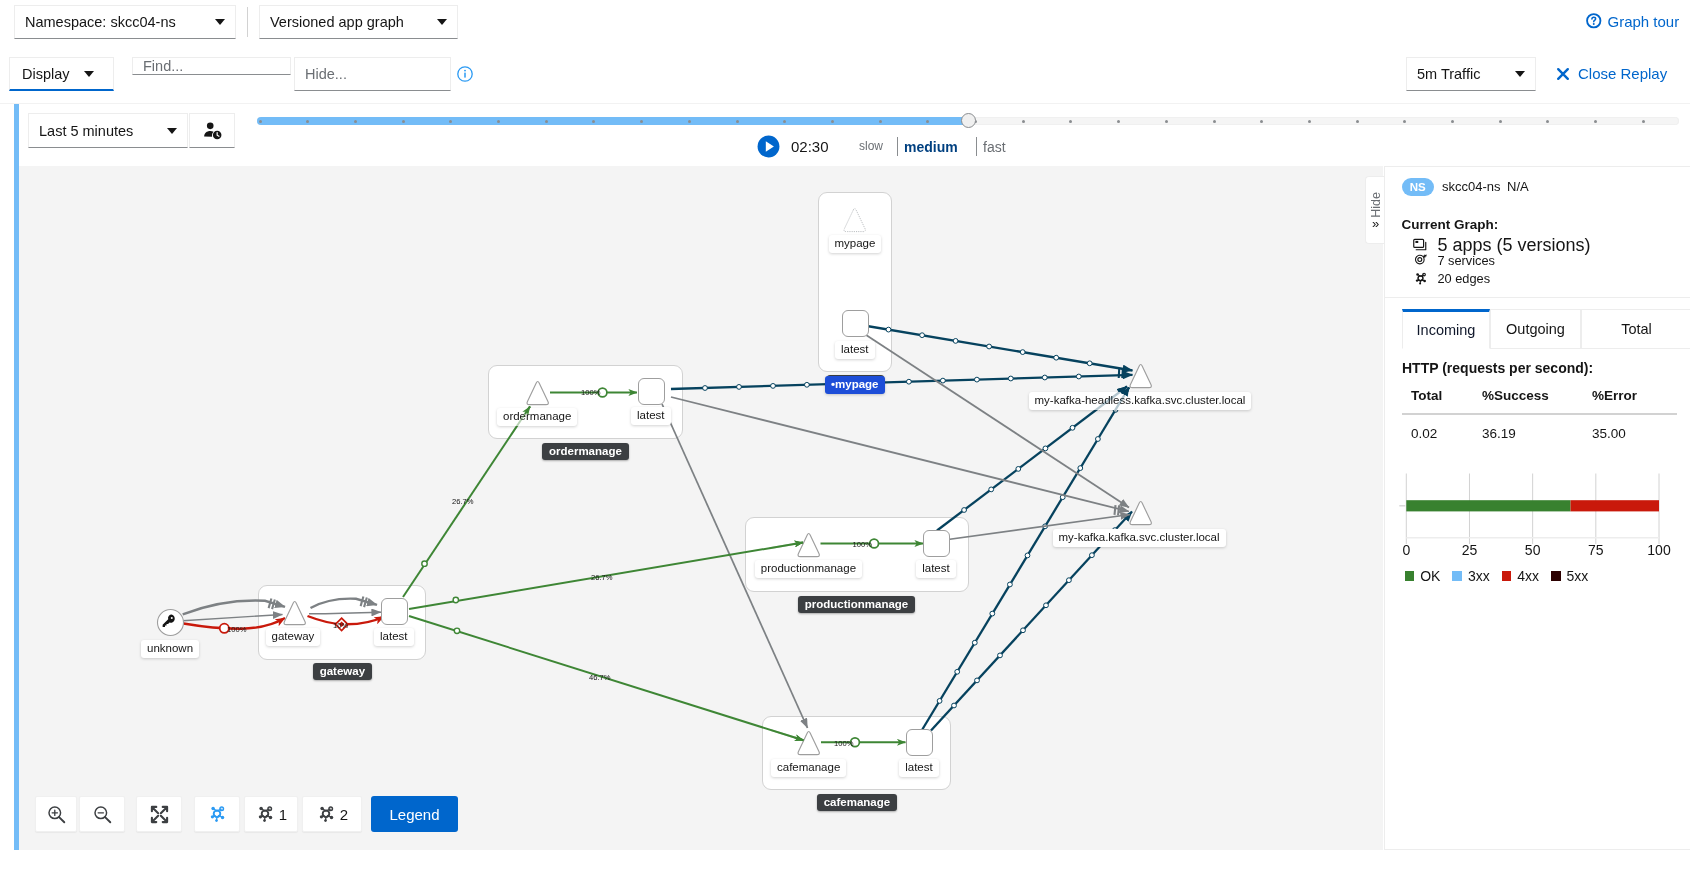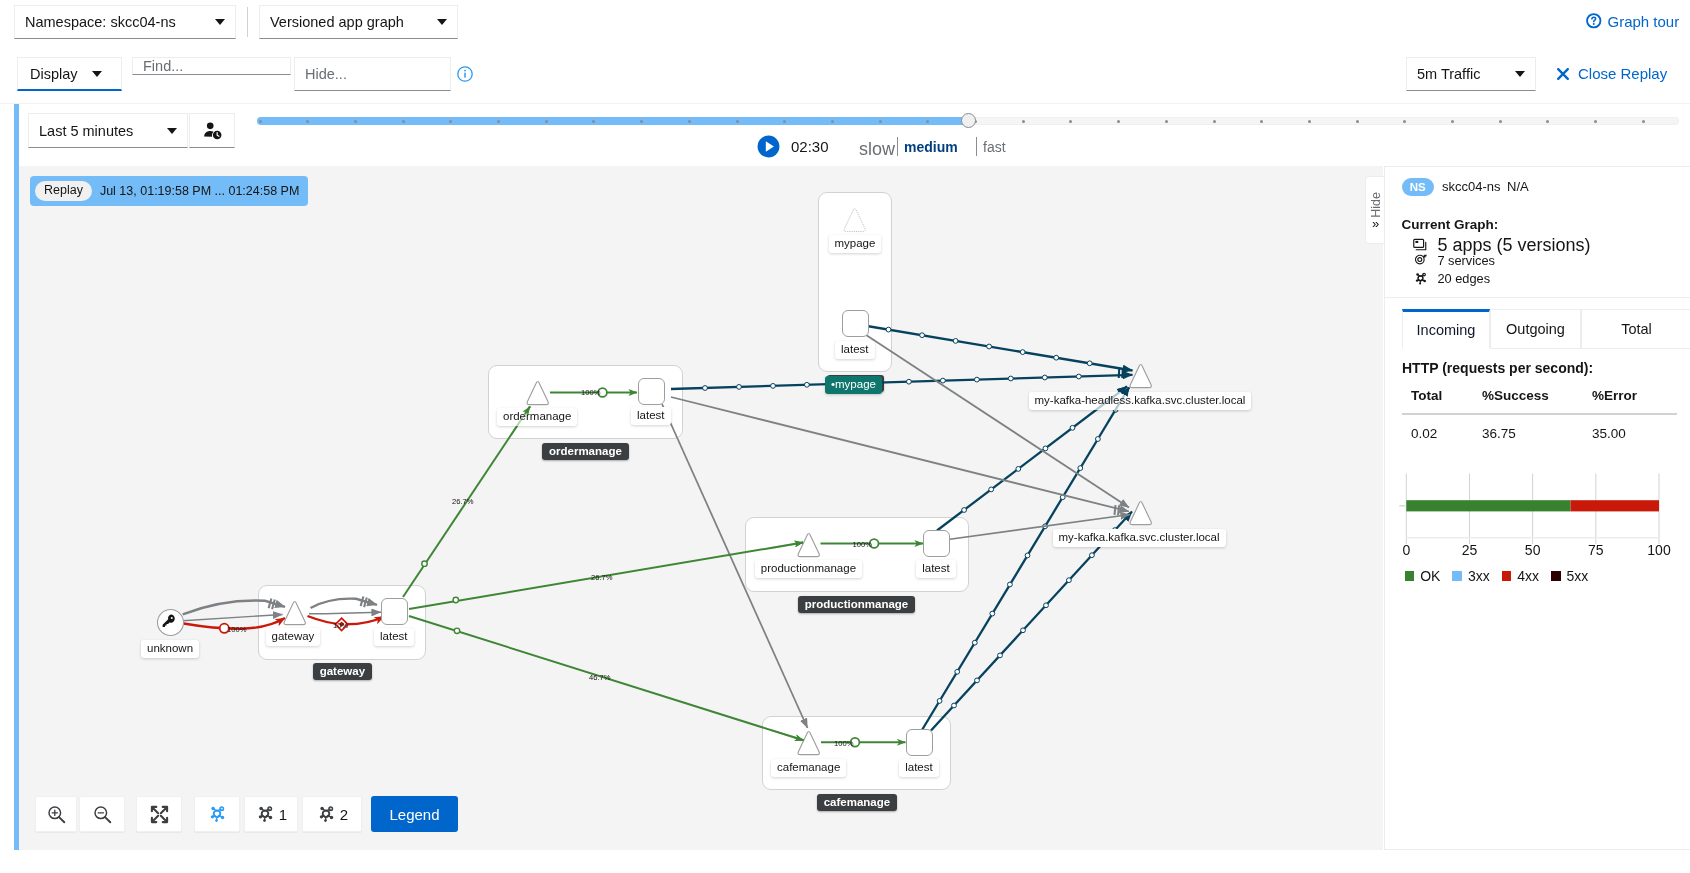--- a/index.html
+++ b/index.html
@@ -47,21 +47,21 @@
   .grpbadge {
     position:absolute; background:#3c3f42; color:#fff; font-size:11.5px; font-weight:bold;
     padding:2px 7px 3px; border-radius:3px; white-space:nowrap;
     box-shadow:0 1px 2px rgba(0,0,0,.3);
   }
   .nlabel {
     position:absolute; background:#fff; color:#151515; font-size:11.5px;
     padding:2px 6px 3px; border-radius:3px; white-space:nowrap;
     box-shadow:0 1px 3px rgba(0,0,0,.18); line-height:13px;
   }
-  .nlabel.dark { background:#0f766e; color:#fff; font-weight:normal; }
+  .nlabel.dark { background:#1d4ed8; color:#fff; font-weight:bold; }
   .sqnode { position:absolute; background:#fff; border:1px solid #9e9e9e; border-radius:6px; }
 
   
   .ctlbtn {
     position:absolute; background:#fff; border:1px solid #f0f0f0; border-radius:2px;
     display:flex; align-items:center; justify-content:center; cursor:pointer;
     box-shadow:0 1px 1px rgba(0,0,0,.05);
   }
 
   .tab { position:absolute; top:0; height:40px; display:flex; align-items:center;
@@ -88,21 +88,21 @@
 
   <div style="position:absolute; left:1586px; top:12.5px; display:flex; align-items:center; gap:6px;">
     <svg width="15.5" height="15.5" viewBox="0 0 16 16">
       <circle cx="8" cy="8" r="6.9" fill="none" stroke="#06c" stroke-width="1.9"></circle>
       <path d="M6.1 6.2c0-1.1 0.85-1.9 1.95-1.9 1.05 0 1.9 0.7 1.9 1.65 0 0.85-0.5 1.25-1.15 1.7-0.52 0.38-0.78 0.68-0.78 1.25v0.25" fill="none" stroke="#06c" stroke-width="1.55" stroke-linecap="round"></path>
       <circle cx="8.0" cy="11.35" r="1.0" fill="#06c"></circle>
     </svg>
     <span class="lnk">Graph tour</span>
   </div>
 
-  <div class="btn-flat" style="left:17px; top:57px; width:105px; height:34px;">
+  <div class="btn-flat" style="left:9px; top:57px; width:105px; height:34px;">
     <span>Display</span>
     <span class="caret"></span>
   </div>
 
   <div class="inp" style="left:132px; top:57px; width:159px; height:18px;">
     <span>Find...</span>
   </div>
   <div class="inp" style="left:294px; top:57px; width:157px; height:34px;">
     <span>Hide...</span>
   </div>
@@ -182,21 +182,21 @@
     <div id="slider-handle" style="position:absolute; left:704px; top:-4px; width:15px; height:15px; border-radius:50%; background:#f0f0f0; border:1px solid #8a8d90;"></div>
   </div>
 
   <div style="position:absolute; left:757px; top:135px; width:23px; height:23px;">
     <svg width="23" height="23" viewBox="0 0 24 24">
       <circle cx="12" cy="12" r="11.4" fill="#06c"></circle>
       <path d="M9.2 6.6 L17.6 12 L9.2 17.4 Z" fill="#fff"></path>
     </svg>
   </div>
   <div style="position:absolute; left:791px; top:138px; font-size:15px; color:#151515;">02:30</div>
-  <div style="position:absolute; left:859px; top:139px; font-size:18px; color:#6a6e73;">slow</div>
+  <div style="position:absolute; left:859px; top:139px; font-size:12px; color:#6a6e73;">slow</div>
   <div style="position:absolute; left:897px; top:137px; width:1px; height:19px; background:#8a8d90;"></div>
   <div style="position:absolute; left:904px; top:139px; font-size:14px; color:#004080; font-weight:bold;">medium</div>
   <div style="position:absolute; left:976px; top:137px; width:1px; height:19px; background:#8a8d90;"></div>
   <div style="position:absolute; left:983px; top:139px; font-size:14px; color:#6a6e73;">fast</div>
 
   <div style="position:absolute; left:14px; top:166px; width:5px; height:684px; background:#73bcf7;"></div>
   <div id="graph" style="position:absolute; left:19px; top:166px; width:1364px; height:684px; background:#f4f4f4; overflow:hidden;">
 
     <div id="groups" style="position:absolute;left:0;top:0;width:1364px;height:684px;">
         <div class="grp" style="left: 799px; top: 26px; width: 74px; height: 180px;"></div>
@@ -316,24 +316,20 @@
           <text x="833.5" y="380.5" font-size="7.6" fill="#151515" font-family="Liberation Sans, sans-serif">100%</text>
           <text x="815" y="579.5" font-size="7.6" fill="#151515" font-family="Liberation Sans, sans-serif">100%</text>
           <text x="314" y="461.5" font-size="7.6" fill="#151515" font-family="Liberation Sans, sans-serif">10%</text>
           <text x="208" y="465.5" font-size="7.6" fill="#151515" font-family="Liberation Sans, sans-serif">100%</text>
           <text x="433" y="338" font-size="7.6" fill="#151515" font-family="Liberation Sans, sans-serif">26.7%</text>
           <text x="572" y="413.5" font-size="7.6" fill="#151515" font-family="Liberation Sans, sans-serif">26.7%</text>
           <text x="570" y="513.5" font-size="7.6" fill="#151515" font-family="Liberation Sans, sans-serif">46.7%</text>
         </g>
     </svg>
 
-    <div style="position:absolute; left:11px; top:9.5px; height:30px; background:#73bcf7; border-radius:4px; display:flex; align-items:center; padding:0 9px 0 5px; gap:8px;">
-      <span style="background:#f0f0f0; color:#151515; font-size:12.5px; border-radius:11px; padding:2px 9px 3px; line-height:15px;">Replay</span>
-      <span style="font-size:12.5px; color:#151515;">Jul 13, 01:19:58 PM ... 01:24:58 PM</span>
-    </div>
 
     <div id="nodes">
         <svg width="29.4" height="30.6" style="position: absolute; left: 821.3px; top: 38.2px;">
           <path d="M13.24 6.07 Q14.7 3 16.16 6.07 L24.94 24.53 Q26.4 27.6 23.00 27.60 L6.40 27.60 Q3 27.6 4.46 24.53 Z" fill="#fff" stroke="#b8bbbe" stroke-width="1.0" stroke-dasharray="1.1 1.1"></path>
         </svg>
         <div class="sqnode" style="left: 822.5px; top: 143.5px; width: 27px; height: 27px;"></div>
         <svg width="29.4" height="30.6" style="position: absolute; left: 503.8px; top: 211.2px;">
           <path d="M13.24 6.07 Q14.7 3 16.16 6.07 L24.94 24.53 Q26.4 27.6 23.00 27.60 L6.40 27.60 Q3 27.6 4.46 24.53 Z" fill="#fff" stroke="#9e9e9e" stroke-width="1.15"></path>
         </svg>
         <div class="sqnode" style="left: 618.5px; top: 211.5px; width: 27px; height: 27px;"></div>
@@ -524,21 +520,21 @@
     <div style="position:absolute; left:17px; top:193px; font-size:14px; font-weight:bold; color:#151515;">HTTP (requests per second):</div>
 
     <div style="position:absolute; left:17px; top:215px; width:275px;">
       <div style="position:relative; height:33px; border-bottom:2px solid #d2d2d2;">
         <span style="position:absolute; left:9px; top:6px; font-size:13.5px; font-weight:bold;">Total</span>
         <span style="position:absolute; left:80px; top:6px; font-size:13.5px; font-weight:bold;">%Success</span>
         <span style="position:absolute; left:190px; top:6px; font-size:13.5px; font-weight:bold;">%Error</span>
       </div>
       <div style="position:relative; height:30px;">
         <span style="position:absolute; left:9px; top:11px; font-size:13.5px;">0.02</span>
-        <span style="position:absolute; left:80px; top:11px; font-size:13.5px;">36.75</span>
+        <span style="position:absolute; left:80px; top:11px; font-size:13.5px;">36.19</span>
         <span style="position:absolute; left:190px; top:11px; font-size:13.5px;">35.00</span>
       </div>
     </div>
 
     <div style="position:absolute; left:0; top:306px; width:306px; height:120px;">
       <svg id="chartsvg" width="306" height="120">
           <line x1="21.3" y1="0.5" x2="21.3" y2="71" stroke="#d2d2d2" stroke-width="1"></line>
           <line x1="84.475" y1="0.5" x2="84.475" y2="71" stroke="#d2d2d2" stroke-width="1"></line>
           <line x1="147.65" y1="0.5" x2="147.65" y2="71" stroke="#d2d2d2" stroke-width="1"></line>
           <line x1="210.825" y1="0.5" x2="210.825" y2="71" stroke="#d2d2d2" stroke-width="1"></line>

